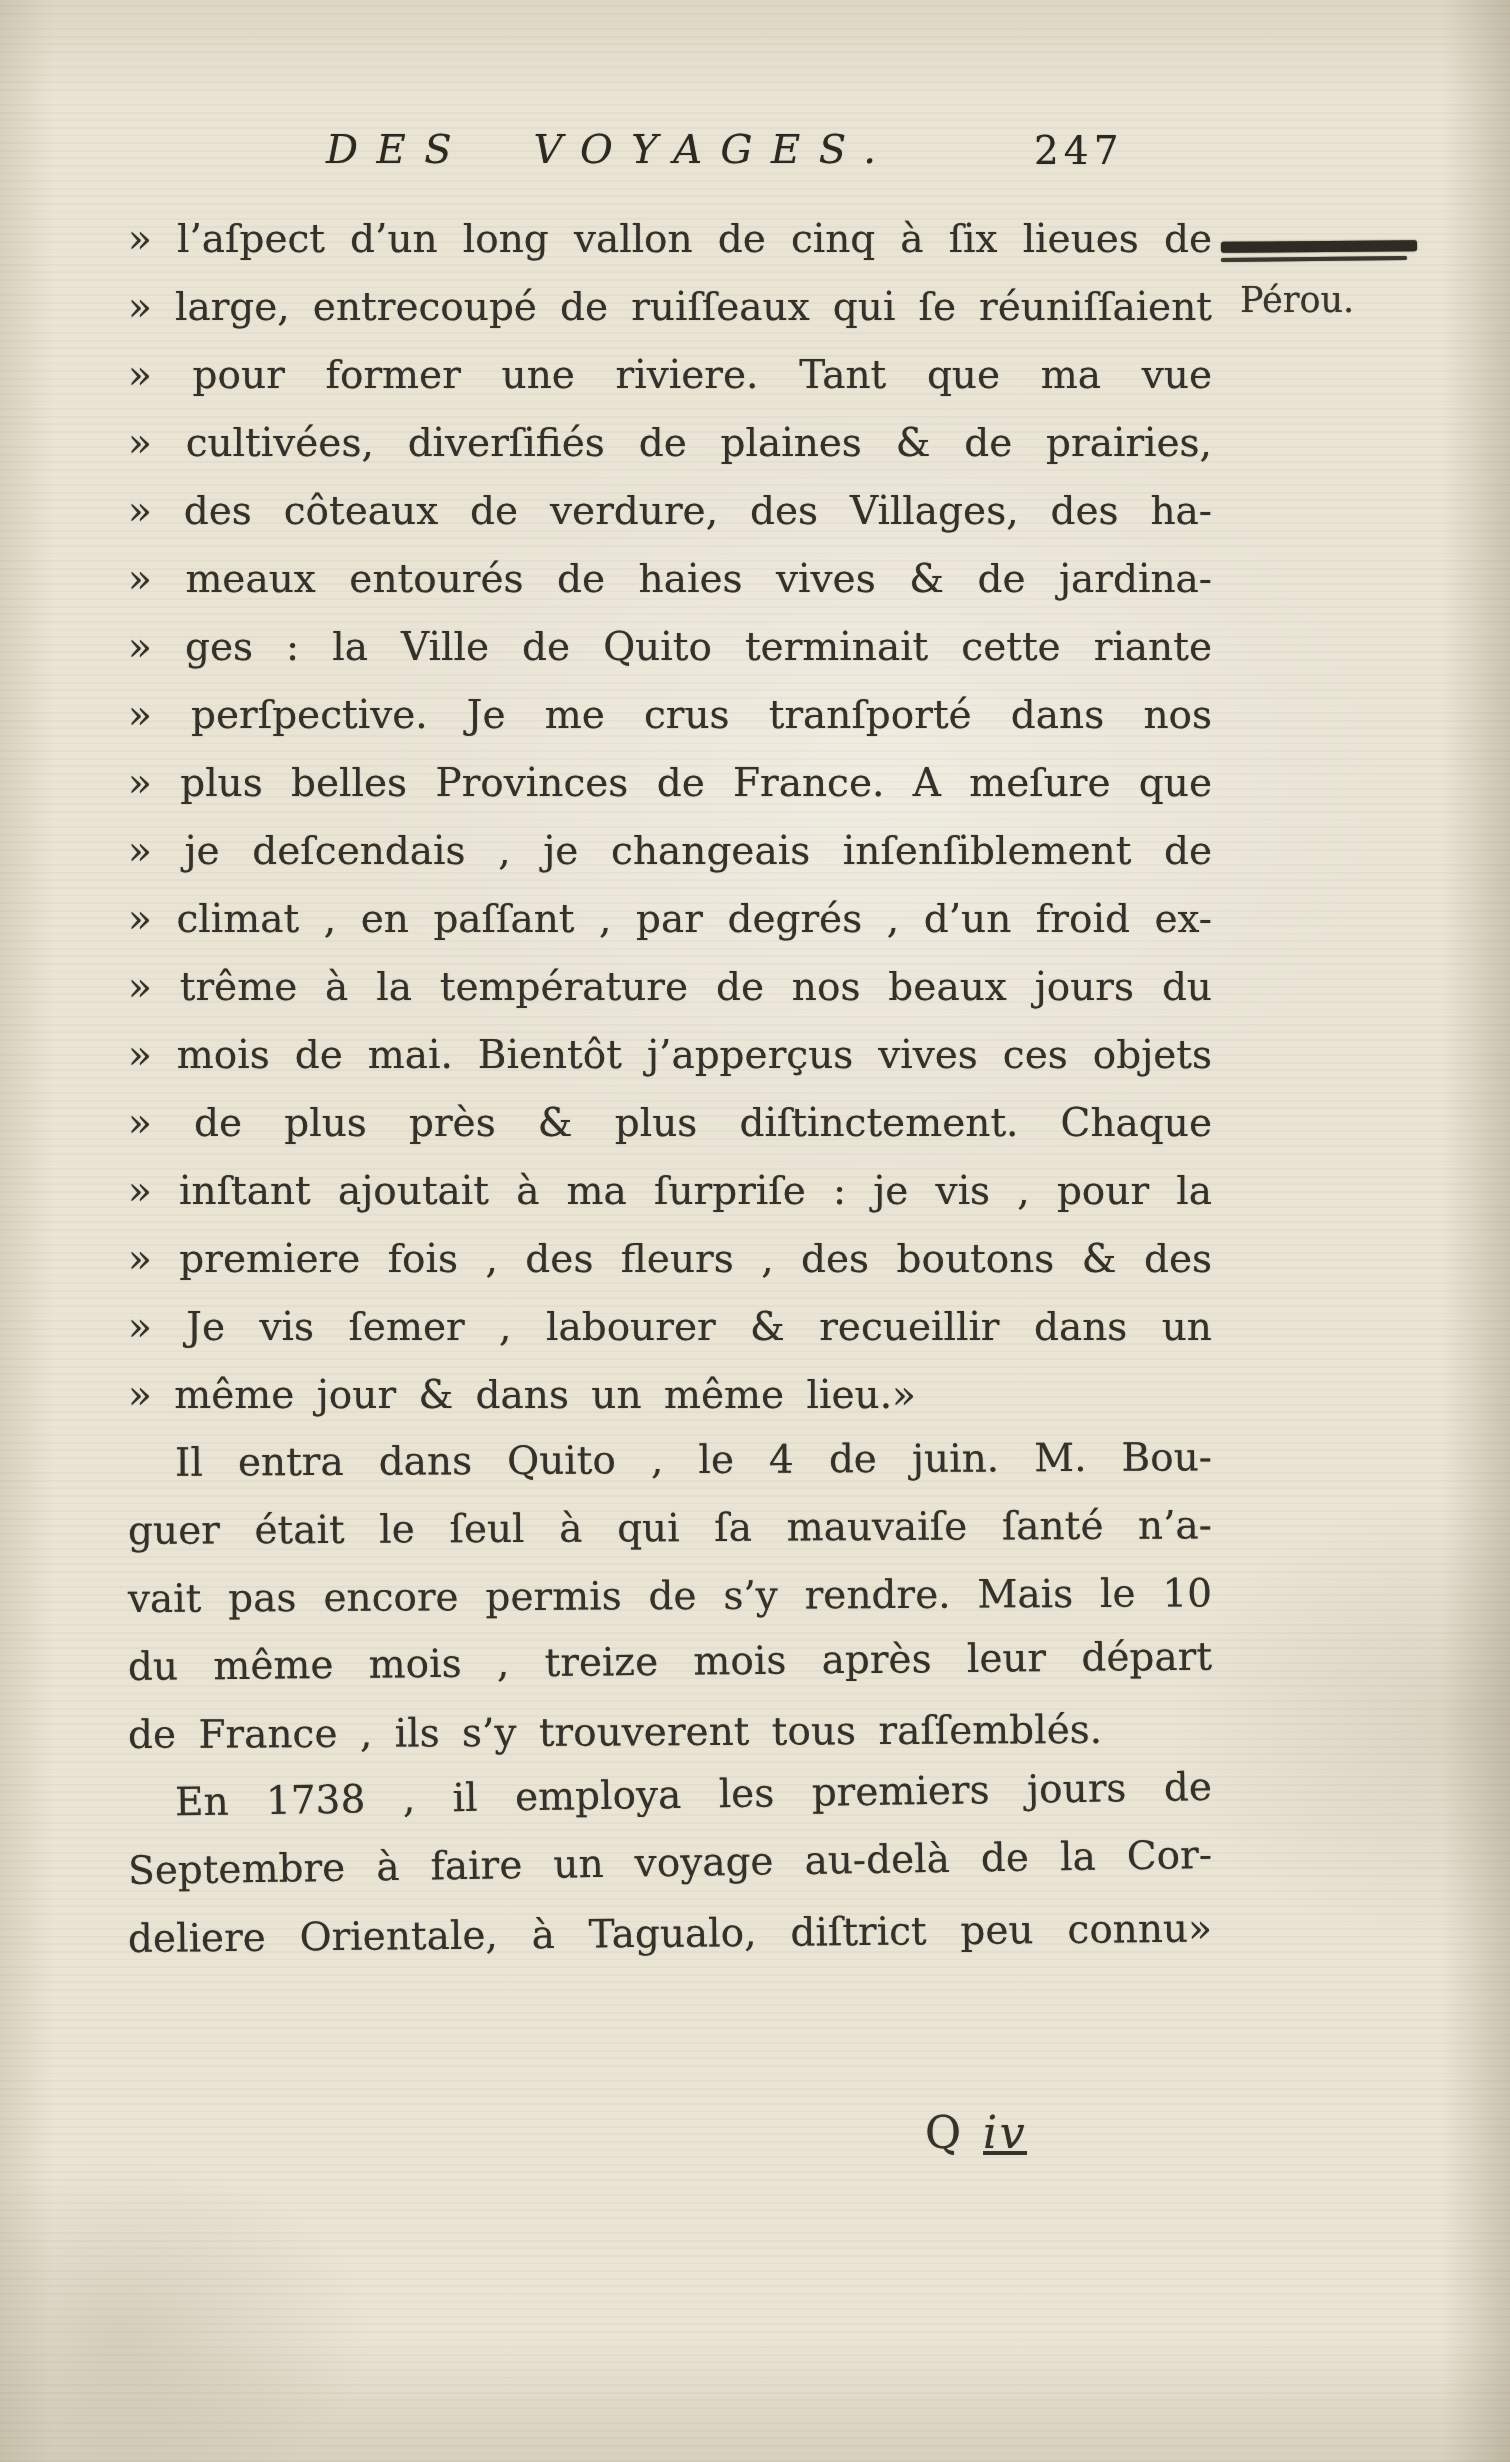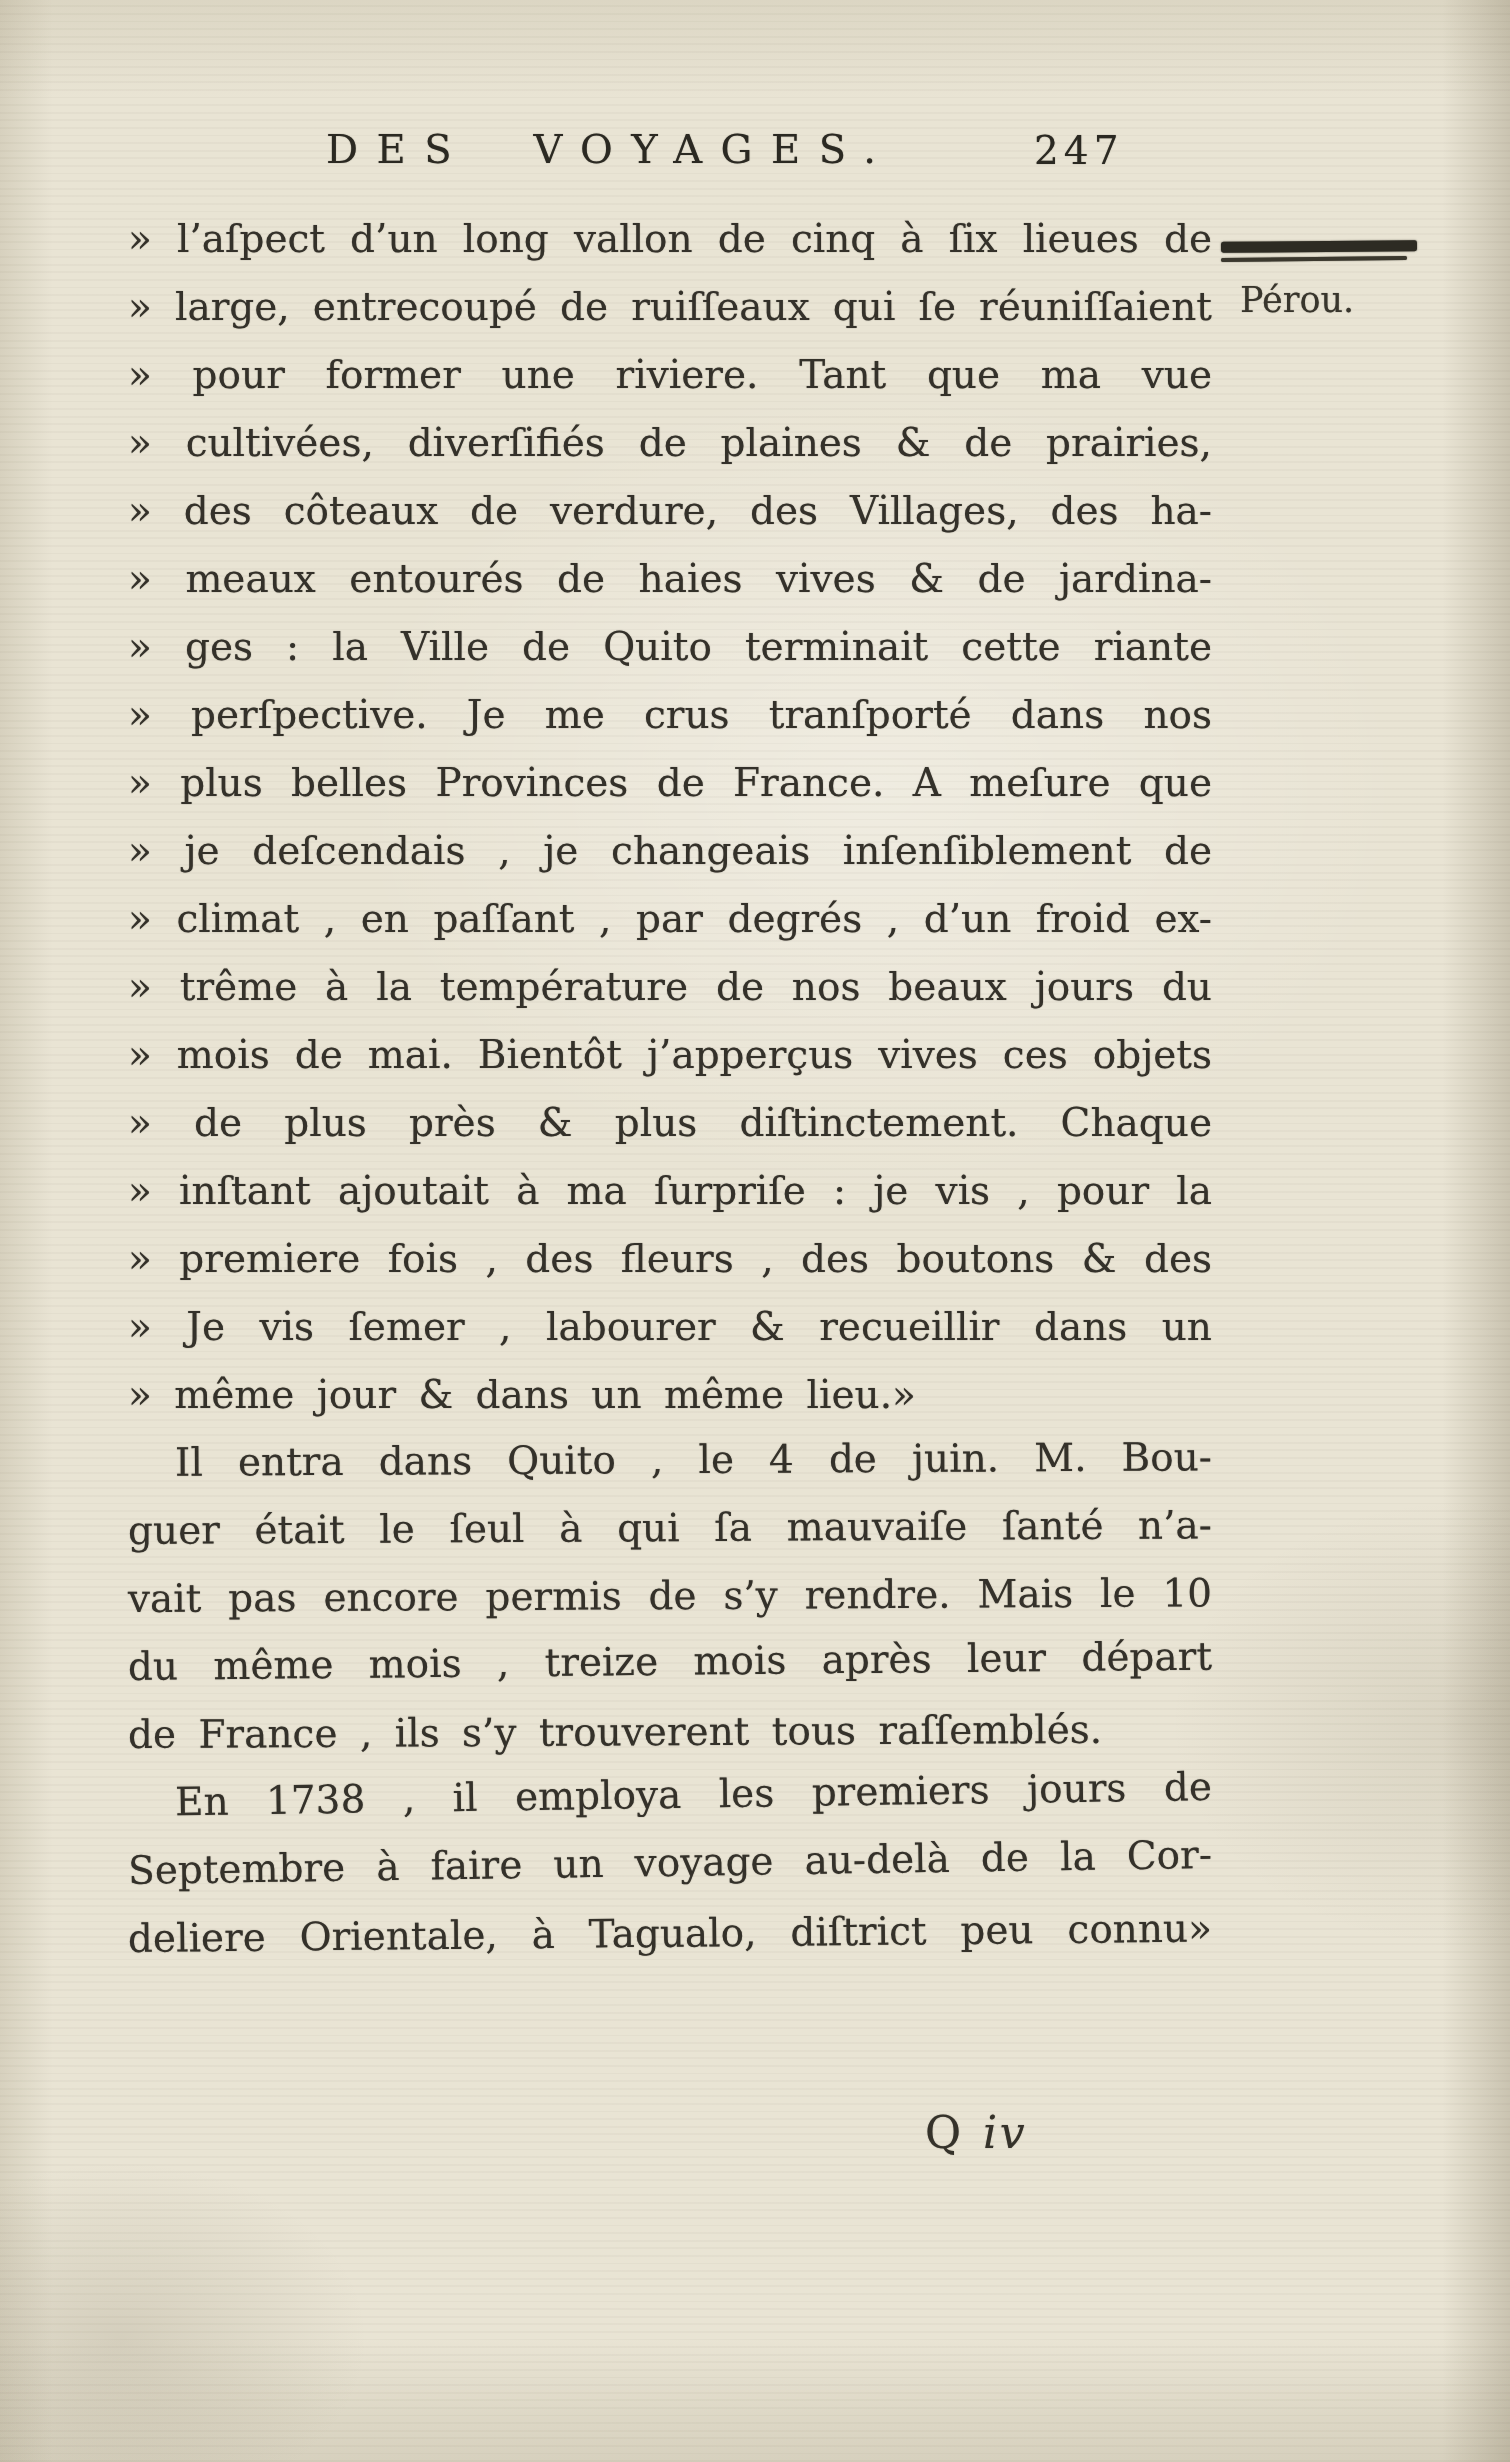--- a/index.html
+++ b/index.html
@@ -27,21 +27,21 @@
       rgba(90,80,60,0.035) 0px, rgba(90,80,60,0.035) 1.7px,
       rgba(255,255,255,0.02) 1.7px, rgba(255,255,255,0.02) 4.2px,
       rgba(0,0,0,0) 4.2px, rgba(0,0,0,0) 7.6px);
     mix-blend-mode:multiply;
   }
   .ink{ text-shadow:0 0 1.1px rgba(45,42,33,0.55); }
 
   .header-title{
     position:absolute;left:326px;top:126px;
     font-size:40px;letter-spacing:18.5px;word-spacing:32px;
-    color:#2b2922;white-space:nowrap;
+    color:#2b2922;white-space:nowrap;font-style:italic;
   }
   .page-number{
     position:absolute;left:1034px;top:128px;
     font-size:39px;letter-spacing:5px;color:#2b2922;text-align:center;
   }
 
   .margin-rule{position:absolute;left:1221px;top:241px;width:196px;}
   .margin-rule .bar1{
     height:11px;background:#2d2b23;border-radius:2.5px;
     transform:rotate(-0.5deg);
@@ -68,21 +68,21 @@
   .line.short{text-align-last:left;word-spacing:10px;}
   .line.indent{text-indent:47px;}
   .t1{transform:rotate(-0.30deg);transform-origin:left center;}
   .t2{transform:rotate(-0.55deg);transform-origin:left center;}
   .t3{transform:rotate(-0.85deg);transform-origin:left center;}
 
   .catchword{
     position:absolute;left:925px;top:2107px;
     font-size:44px;color:#35322a;
   }
-  .catchword .leaf{font-style:italic;margin-left:22px;letter-spacing:2.5px;}
+  .catchword .leaf{font-style:italic;margin-left:22px;letter-spacing:2.5px;text-decoration:underline;}
 </style>
 </head>
 <body>
 
 <div class="page">
 
   <div class="header-title ink">DES VOYAGES.</div>
   <div class="page-number ink">247</div>
 
   <div class="margin-rule">

